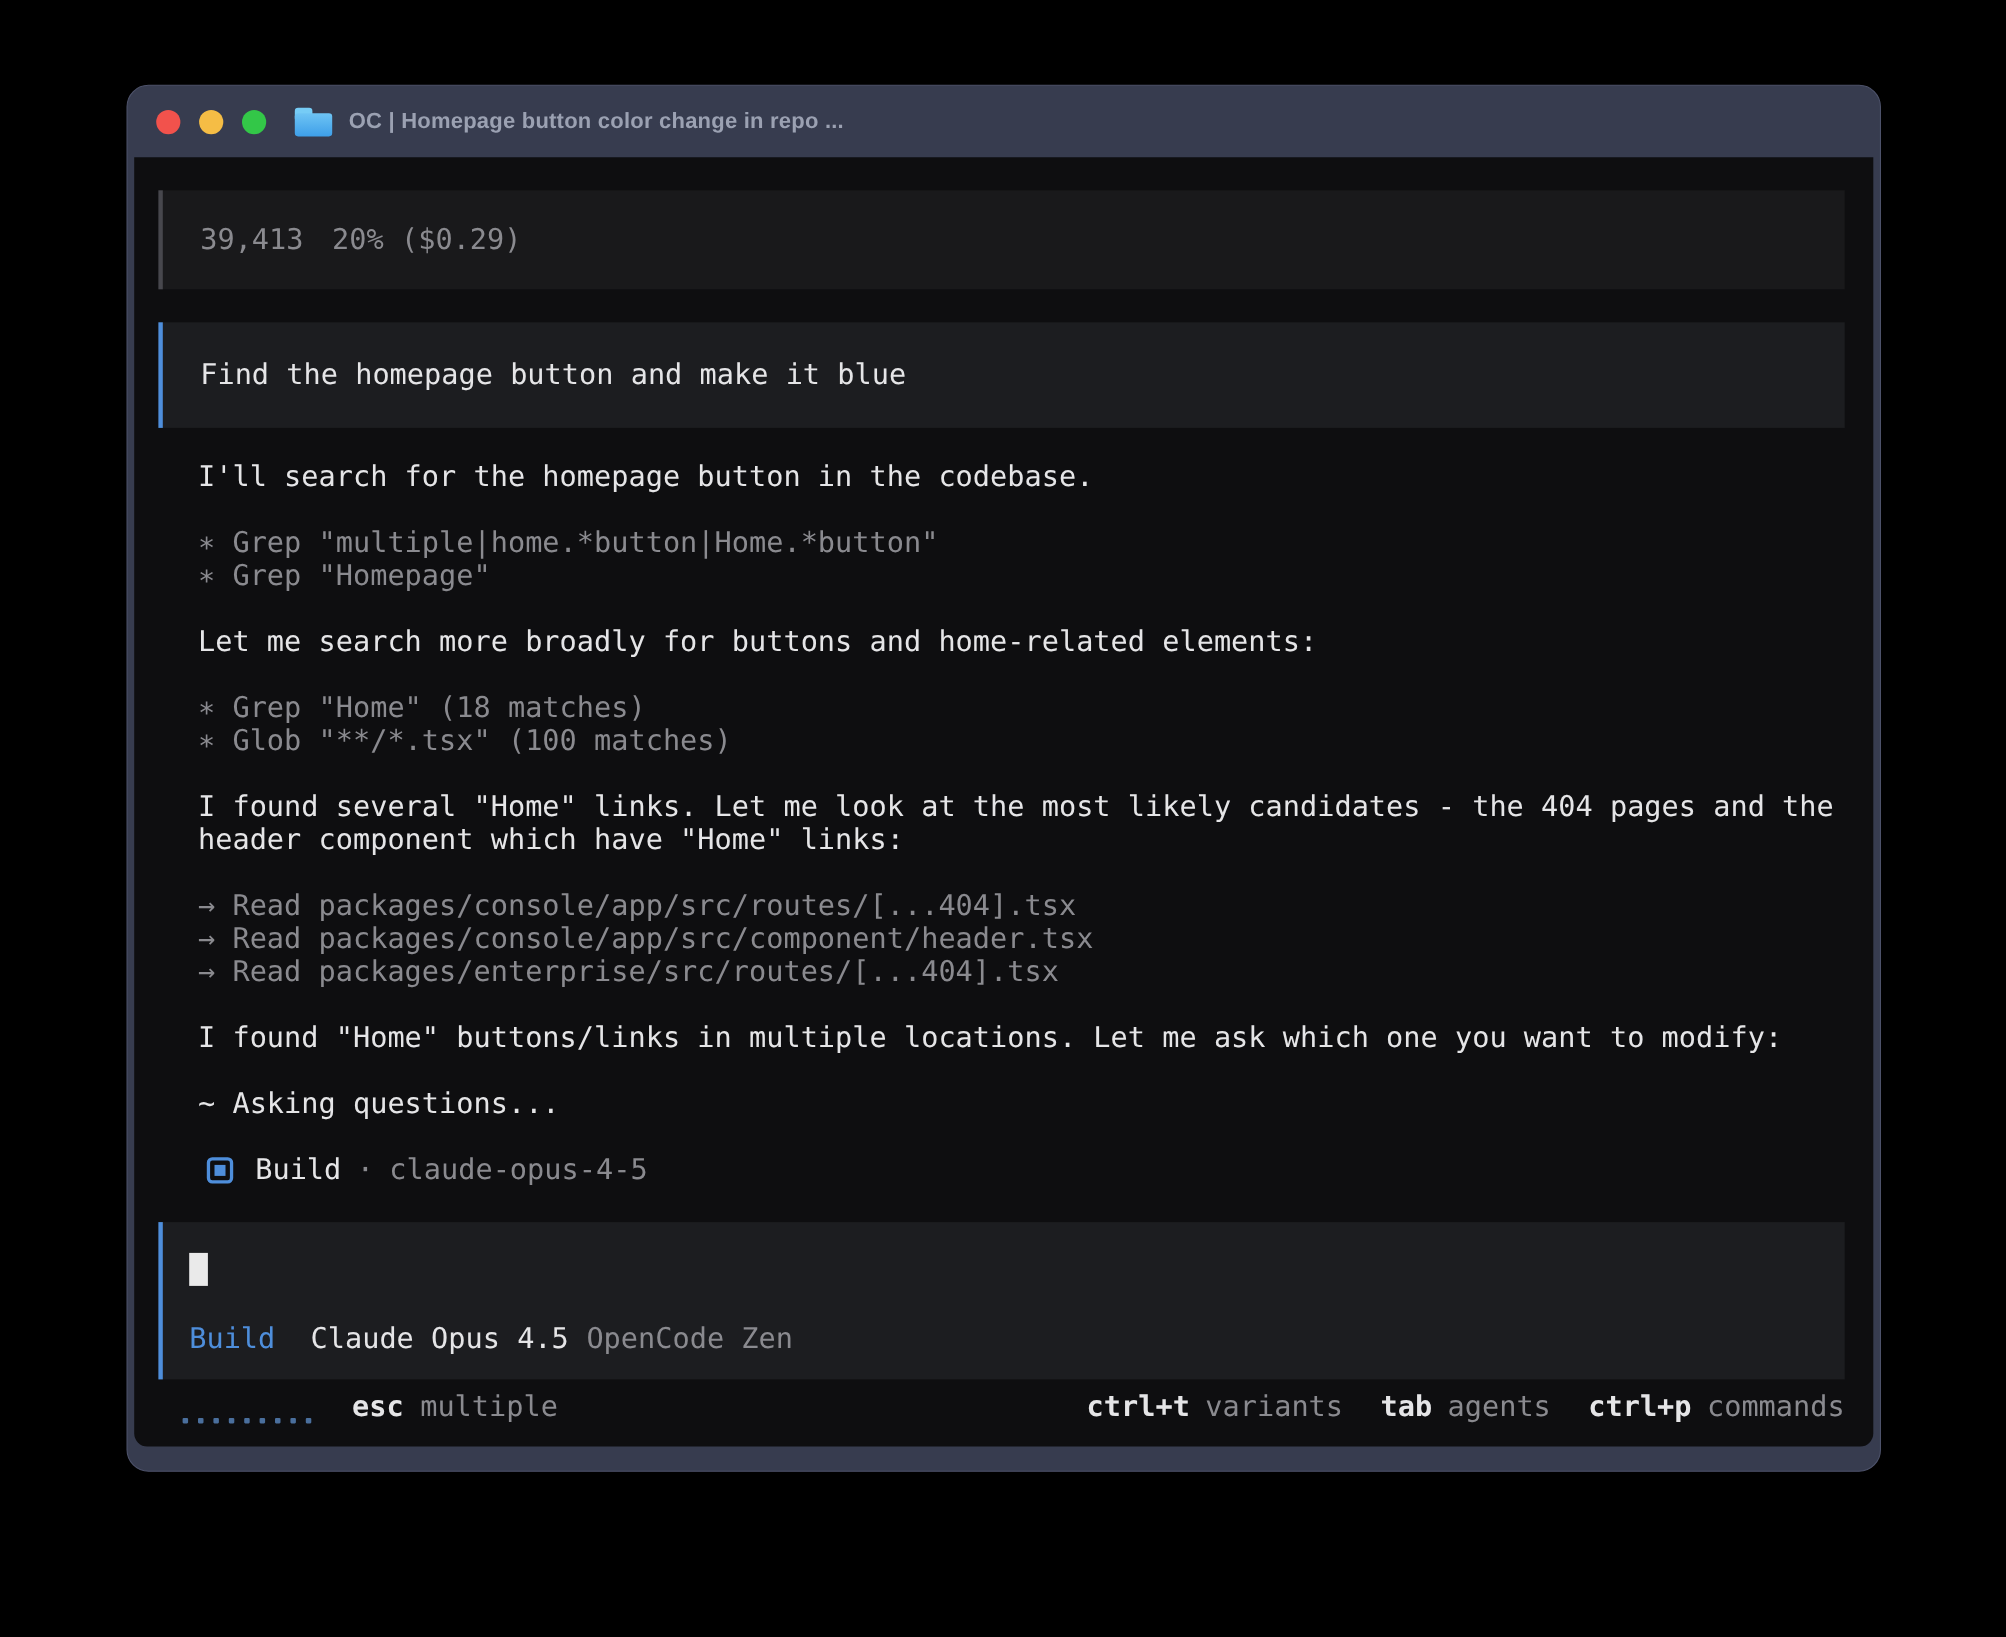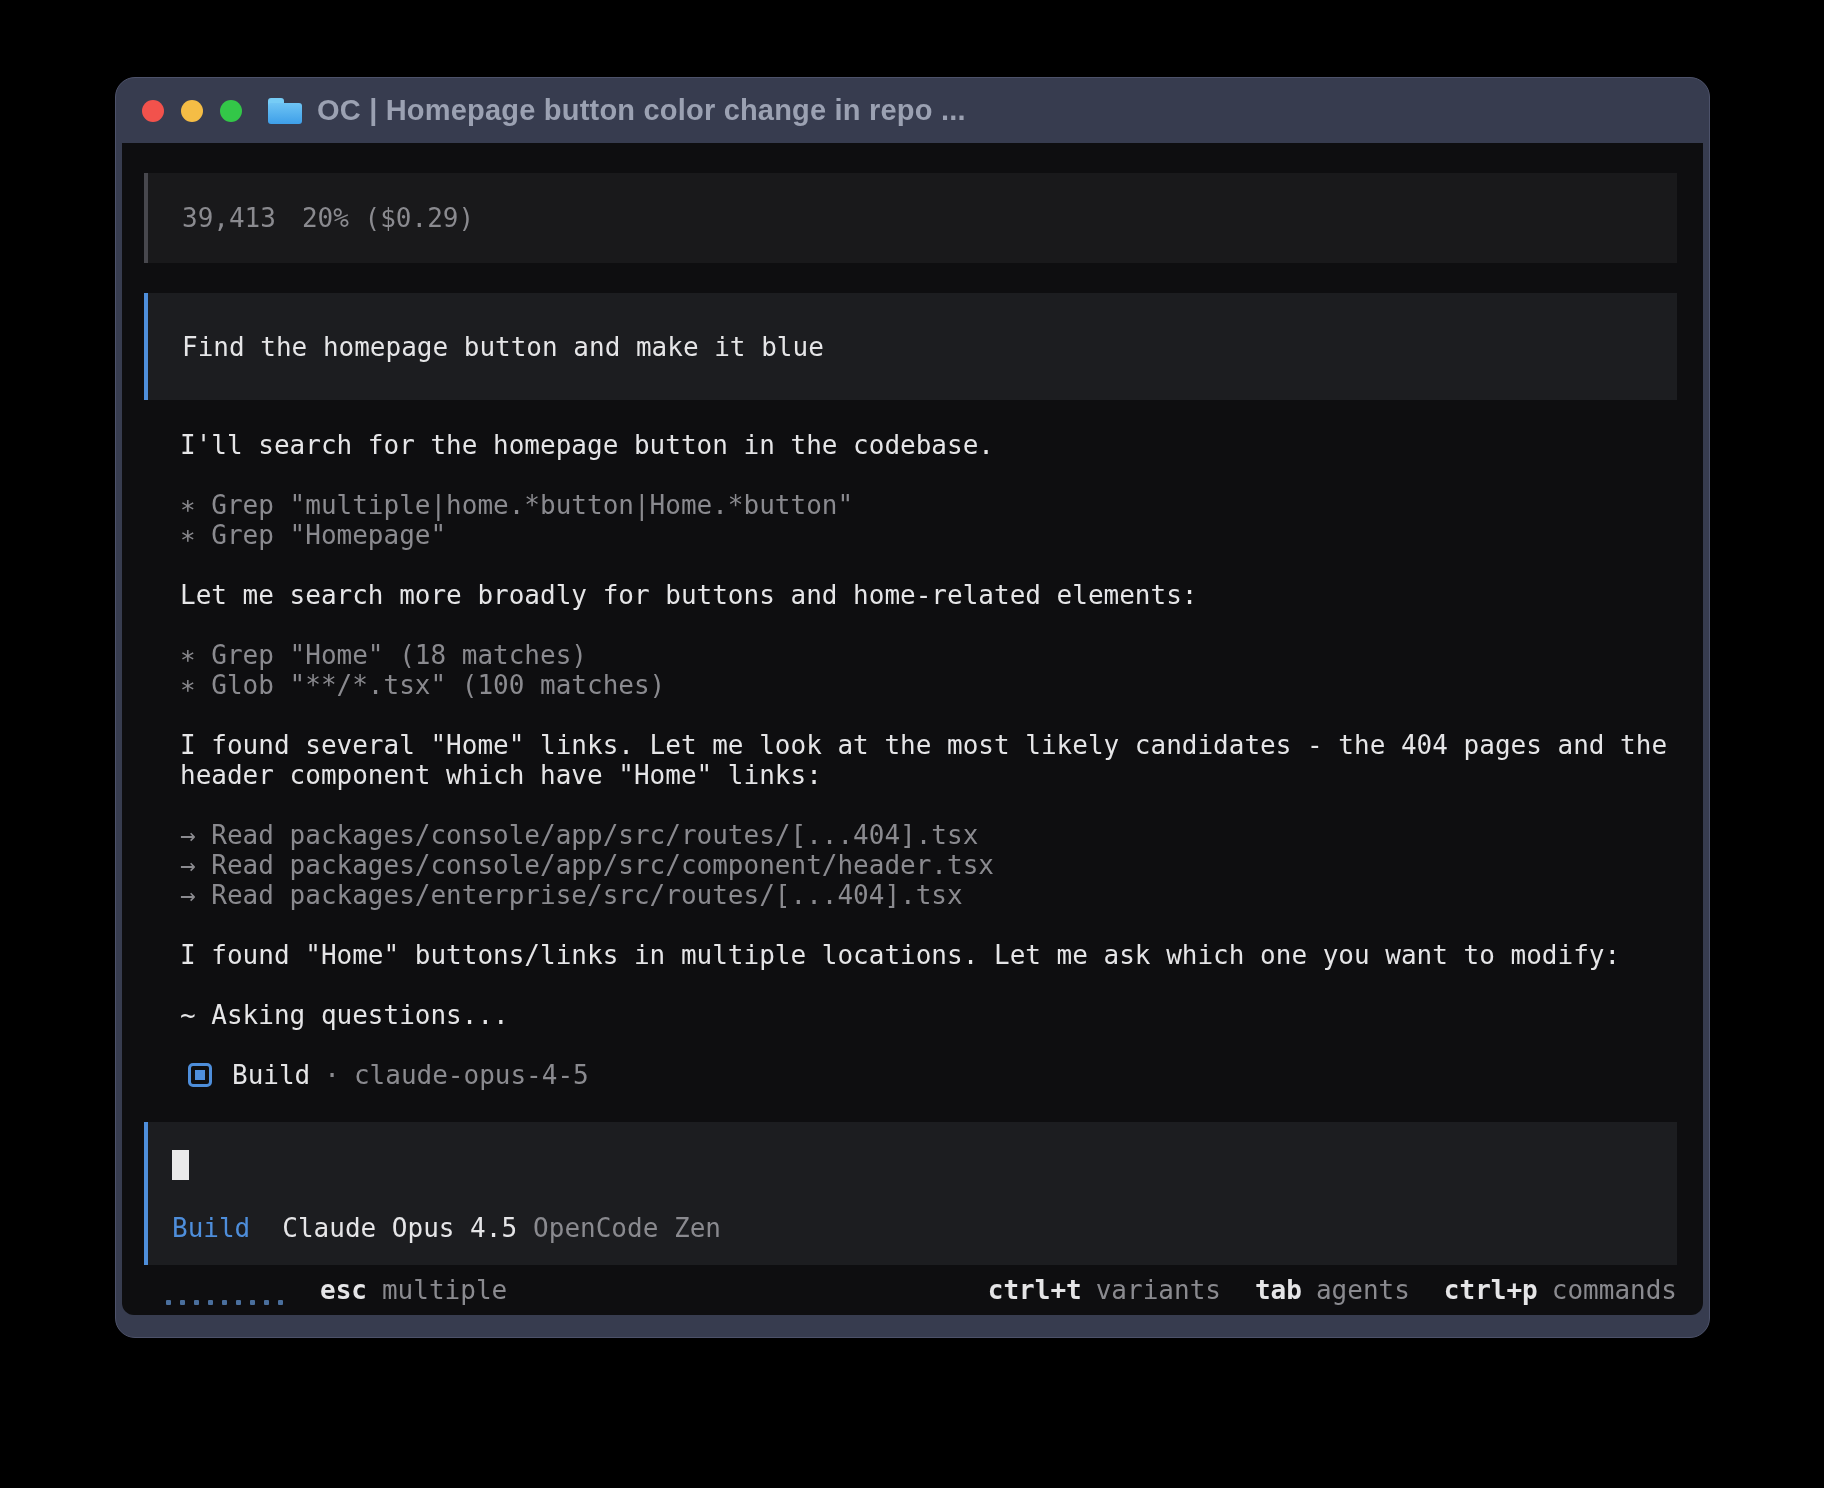--- a/index.html
+++ b/index.html
@@ -17,21 +17,21 @@
   }
   .lights{display:flex;gap:17px;align-items:center;}
   .light{width:22px;height:22px;border-radius:50%;display:inline-block;}
   .light.red{background:var(--traffic_red,#f2524c);}
   .light.yellow{background:var(--traffic_yellow,#f5bd45);}
   .light.green{background:var(--traffic_green,#33c748);}
   .folder{position:relative;width:34px;height:26px;margin-left:26px;display:inline-block;}
   .folder .ftab{position:absolute;left:0;top:0;width:16px;height:10px;border-radius:3px 3px 0 0;background:#76ccf6;}
   .folder .fbody{position:absolute;left:0;bottom:0;width:34px;height:21px;border-radius:3px;
     background:linear-gradient(#6ec4f4,#3e9fe9);}
-  .wtitle{margin-left:15px;font-size:29px;font-weight:bold;color:#9ba1b2;letter-spacing:.2px;}
+  .wtitle{margin-left:15px;font-size:20px;font-weight:bold;color:#9ba1b2;letter-spacing:.2px;}
 
   
   .content{
     position:absolute;left:6px;right:6px;top:65px;bottom:22px;
     background:var(--content_bg,#0e0e10);
     border-radius:0 0 12px 12px;
     box-sizing:border-box;
     padding:30px 26px 0 22px;
     font-family:"DejaVu Sans Mono","Liberation Mono",monospace;
     font-size:26px;line-height:30px;
@@ -41,21 +41,21 @@
   .hblock{
     height:90px;background:var(--header_block_bg,#19191b);
     border-left:4px solid var(--header_border,#47474d);
     display:flex;align-items:center;justify-content:space-between;
     padding:0 34px 0 34px;box-sizing:border-box;
   }
   .htitle{font-weight:bold;color:var(--text_primary,#ececee);}
   .hstats{display:flex;gap:26px;color:var(--text_muted,#8a8a8f);}
 
   .ublock{
-    height:107px;margin-top:30px;
+    height:96px;margin-top:30px;
     background:var(--block_bg,#1c1d20);
     border-left:4px solid var(--accent_blue,#4e8edb);
     display:flex;align-items:center;padding:0 34px;box-sizing:border-box;
     color:var(--text_primary,#e4e4e6);
   }
 
   .chat{padding-left:36px;}
   .msg{margin-top:30px;color:var(--text_primary,#e5e5e7);white-space:pre-line;}
   .toolgroup{margin-top:30px;}
   .tool{color:var(--text_muted,#8a8a8f);}

